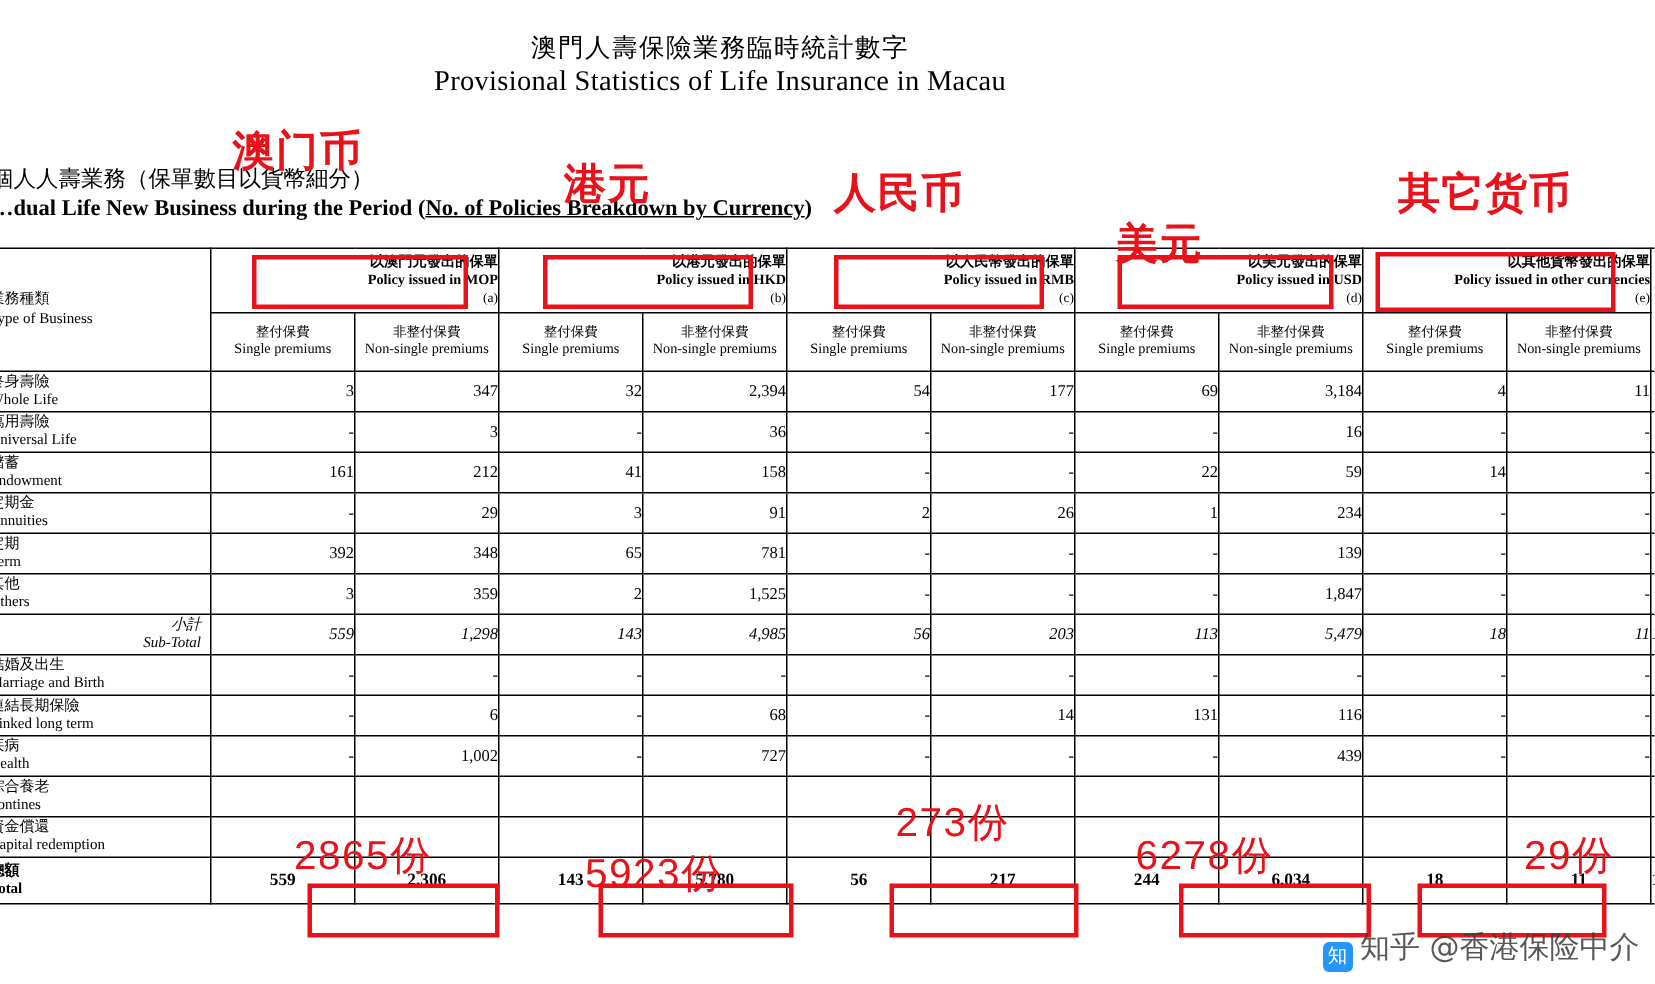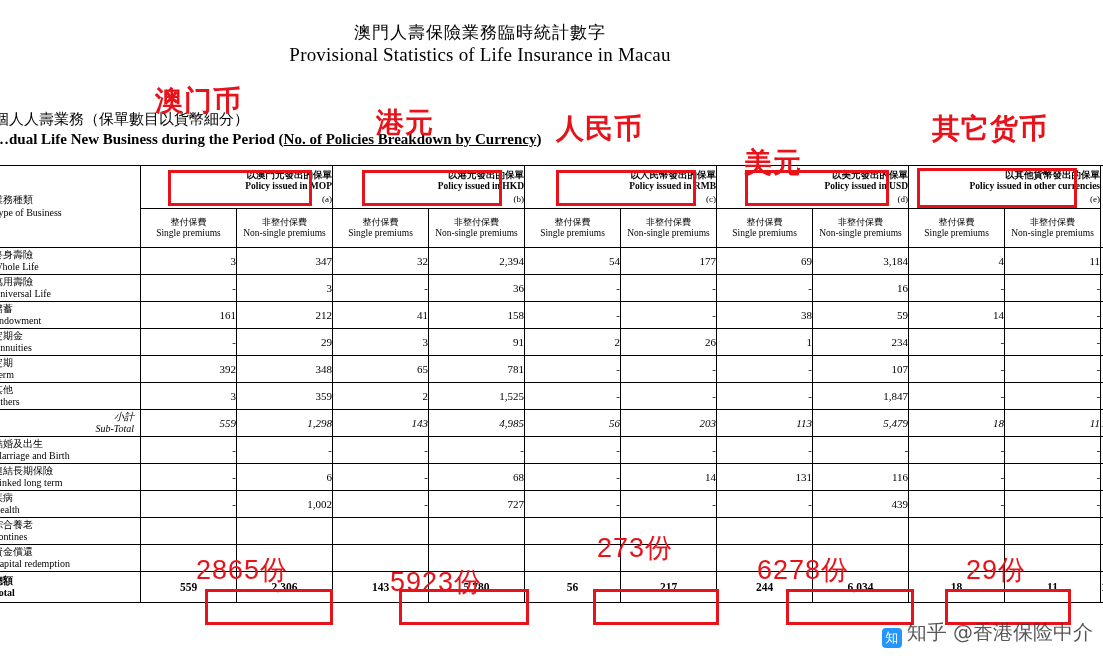--- a/index.html
+++ b/index.html
@@ -349,21 +349,21 @@
           <td class="rowlabel">
             <span class="cn">儲蓄</span>
             <span class="en">Endowment</span>
           </td>
           <td class="num">161</td>
           <td class="num dashed-left">212</td>
           <td class="num">41</td>
           <td class="num dashed-left">158</td>
           <td class="num">-</td>
           <td class="num dashed-left">-</td>
-          <td class="num">38</td>
+          <td class="num">22</td>
           <td class="num dashed-left">59</td>
           <td class="num">14</td>
           <td class="num dashed-left">-</td>
           <td class="num"></td>
         </tr>
         <tr>
           <td class="rowlabel">
             <span class="cn">定期金</span>
             <span class="en">Annuities</span>
           </td>
@@ -384,21 +384,21 @@
             <span class="cn">定期</span>
             <span class="en">Term</span>
           </td>
           <td class="num">392</td>
           <td class="num dashed-left">348</td>
           <td class="num">65</td>
           <td class="num dashed-left">781</td>
           <td class="num">-</td>
           <td class="num dashed-left">-</td>
           <td class="num">-</td>
-          <td class="num dashed-left">107</td>
+          <td class="num dashed-left">139</td>
           <td class="num">-</td>
           <td class="num dashed-left">-</td>
           <td class="num"></td>
         </tr>
         <tr>
           <td class="rowlabel">
             <span class="cn">其他</span>
             <span class="en">Others</span>
           </td>
           <td class="num">3</td>
@@ -551,17 +551,17 @@
 <div class="annot" style="left:155px; top:82px;">澳门币</div>
 <div class="annot" style="left:358px; top:104px;margin-left:18px;">港元</div>
 <div class="annot" style="left:556px; top:110px;">人民币</div>
 <div class="annot" style="left:744px; top:132px;margin-top:12px;">美元</div>
 <div class="annot" style="left:932px; top:110px;">其它货币</div>
 
 <div class="annot num" style="left:196px; top:552px;">2865份</div>
 <div class="annot num" style="left:390px; top:564px;">5923份</div>
 <div class="annot num" style="left:597px; top:530px;">273份</div>
 <div class="annot num" style="left:757px; top:552px;">6278份</div>
-<div class="annot num" style="left:966px; top:552px;">29份</div>
+<div class="annot num" style="left:1016px; top:552px;">29份</div>
 
 <div class="wm">
   <span class="logo">知</span><span>知乎 @香港保险中介</span>
 </div>
 
 </body></html>

